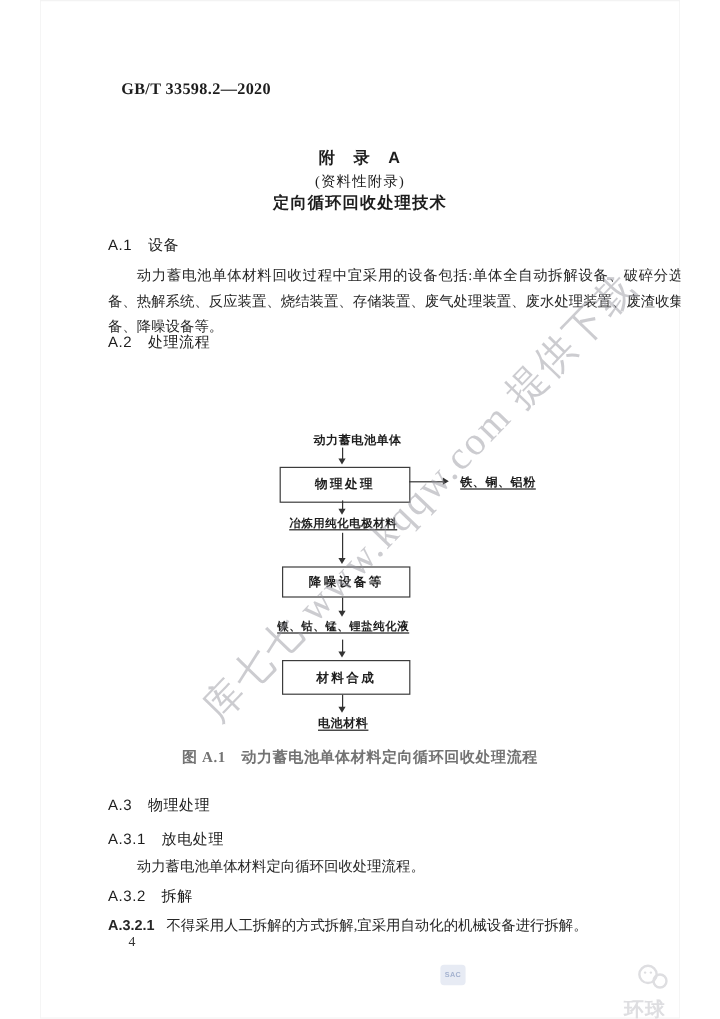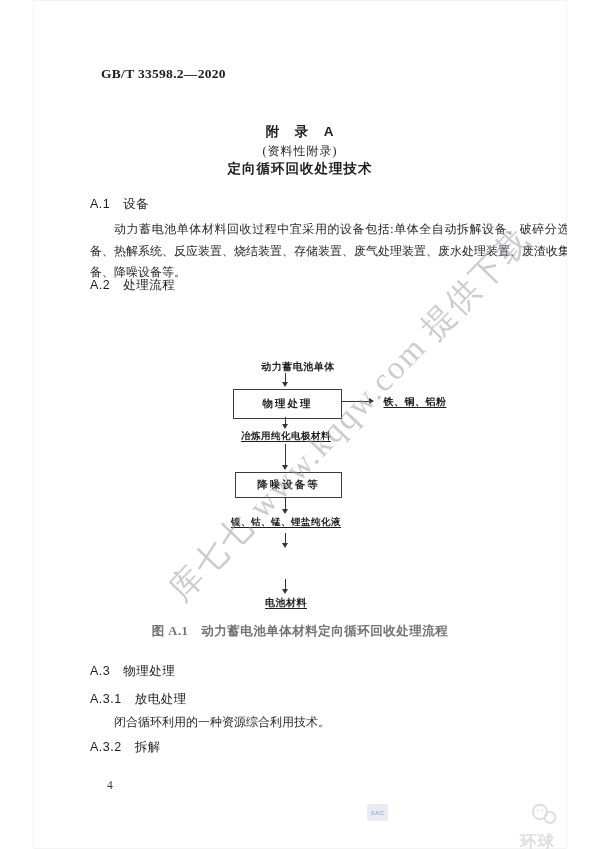--- a/index.html
+++ b/index.html
@@ -93,33 +93,39 @@
   </div>
 
   <div class="vline" style="left:252px;top:498px;height:12px;"></div>
   <div class="head-d" style="left:249px;top:509px;"></div>
 
   <div class="fc-label u" style="left:253px;top:516px;font-size:9.5px;">镍、钴、锰、锂盐纯化液</div>
 
   <div class="vline" style="left:252px;top:533px;height:12px;"></div>
   <div class="head-d" style="left:249px;top:543px;"></div>
 
+  <div class="fc-box" style="left:202px;top:550px;width:105px;height:27px;">
+    <span>材料合成</span>
+  </div>
 
   <div class="vline" style="left:252px;top:579px;height:12px;"></div>
   <div class="head-d" style="left:249px;top:589px;"></div>
 
   <div class="fc-label u" style="left:253px;top:596px;">电池材料</div>
 
   <div class="abs fc-caption" style="top:623px;">图 A.1　动力蓄电池单体材料定向循环回收处理流程</div>
 
   <div class="abs sec-h sans" style="left:57px;top:663px;">A.3　物理处理</div>
   <div class="abs sec-h sans" style="left:57px;top:691px;">A.3.1　放电处理</div>
-  <div class="abs para" style="top:712px;">闭合循环利用的一种资源综合利用技术。</div>
+  <div class="abs para" style="top:712px;">动力蓄电池单体材料定向循环回收处理流程。</div>
   <div class="abs sec-h sans" style="left:57px;top:739px;">A.3.2　拆解</div>
 
+  <div class="abs runin" style="top:761px;">
+    <b>A.3.2.1</b><span>不得采用人工拆解的方式拆解,宜采用自动化的机械设备进行拆解。</span>
+  </div>
 
   <div class="abs pgnum" style="left:74px;top:779px;">4</div>
 
   <div class="abs sac-badge">
     <span>SAC</span>
   </div>
 
   <div class="abs brand">
     <span style="display:inline-flex;">
       <svg width="28" height="23" viewBox="0 0 28 23">

